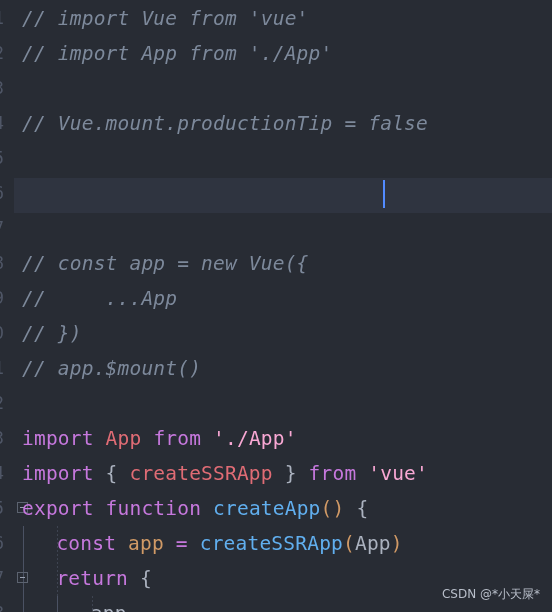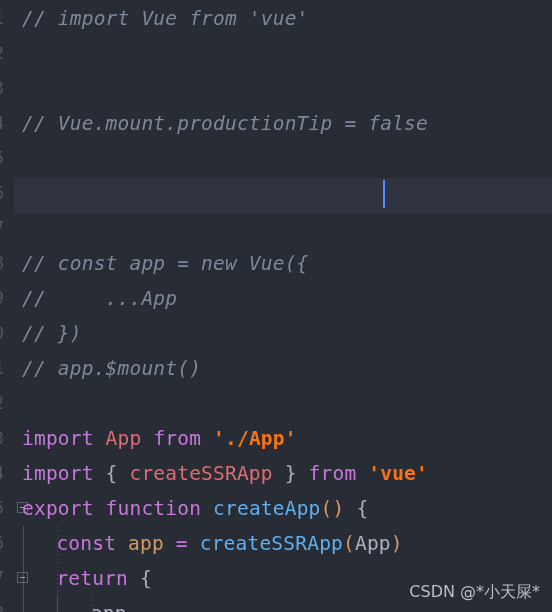--- a/index.html
+++ b/index.html
@@ -109,21 +109,21 @@
     font-size: 19.5px;
     letter-spacing: 0.2px;
     white-space: pre;
     color: #abb2bf;
   }
 
   .tok-comment { color: #7d899b; font-style: italic; }
   .tok-kw      { color: #c678dd; }
   .tok-fn      { color: #61afef; }
   .tok-cls     { color: #e06c75; }
-  .tok-str     { color: #f97316; font-weight: bold; }
+  .tok-str     { color: #f9a8d4; }
   .tok-var     { color: #d19a66; }
   .tok-punct   { color: #abb2bf; }
   .tok-paren   { color: #d19a66; }
   .tok-plain   { color: #abb2bf; }
   .tok-op      { color: #c678dd; }
 
   
   #cursor {
     position: absolute;
     width: 2px;
@@ -131,21 +131,21 @@
     background: #528bff;
     z-index: 7;
   }
 
   
   #watermark {
     position: absolute;
     right: 12px;
     bottom: 9px;
     font-family: "DejaVu Sans", "Liberation Sans", sans-serif;
-    font-size: 16px;
+    font-size: 12px;
     color: #b9bfca;
     white-space: pre;
     z-index: 8;
   }
 </style>
 </head>
 <body>
 
 <div id="editor">
 
@@ -214,20 +214,21 @@
         <span class="lineno">18</span>
       </div>
     </div>
   <div id="folds">
       <div class="fold" style="top: 502px;"></div>
       <div class="fold" style="top: 572px;"></div>
     </div>
 
   <div id="code">
       <div class="line" style="top: 1px; left: 22px;"><span class="tok-comment">// import Vue from 'vue'</span></div>
+      <div class="line" style="top: 36px; left: 22px;"><span class="tok-comment">// import App from './App'</span></div>
       <div class="line" style="top: 71px; left: 22px;"></div>
       <div class="line" style="top: 106px; left: 22px;"><span class="tok-comment">// Vue.mount.productionTip = false</span></div>
       <div class="line" style="top: 141px; left: 22px;"></div>
       <div class="line" style="top: 211px; left: 22px;"></div>
       <div class="line" style="top: 246px; left: 22px;"><span class="tok-comment">// const app = new Vue({</span></div>
       <div class="line" style="top: 281px; left: 22px;"><span class="tok-comment">//     ...App</span></div>
       <div class="line" style="top: 316px; left: 22px;"><span class="tok-comment">// })</span></div>
       <div class="line" style="top: 351px; left: 22px;"><span class="tok-comment">// app.$mount()</span></div>
       <div class="line" style="top: 386px; left: 22px;"></div>
       <div class="line" style="top: 421px; left: 22px;"><span class="tok-kw">import</span><span class="tok-plain"> </span><span class="tok-cls">App</span><span class="tok-plain"> </span><span class="tok-kw">from</span><span class="tok-plain"> </span><span class="tok-str">'./App'</span></div>

